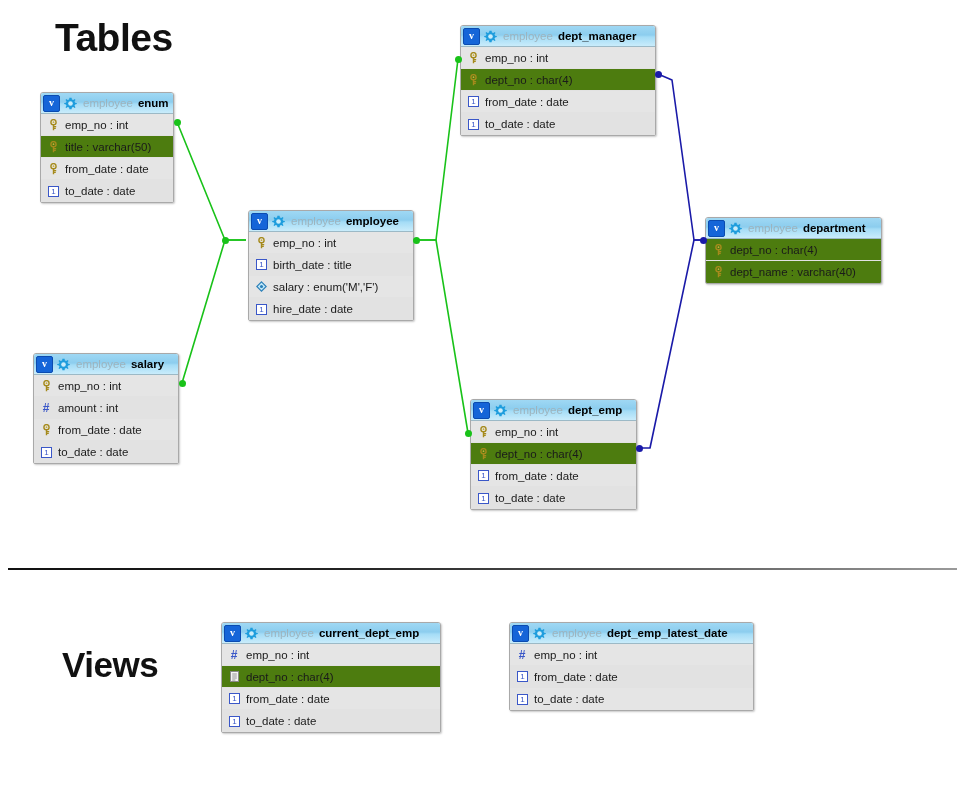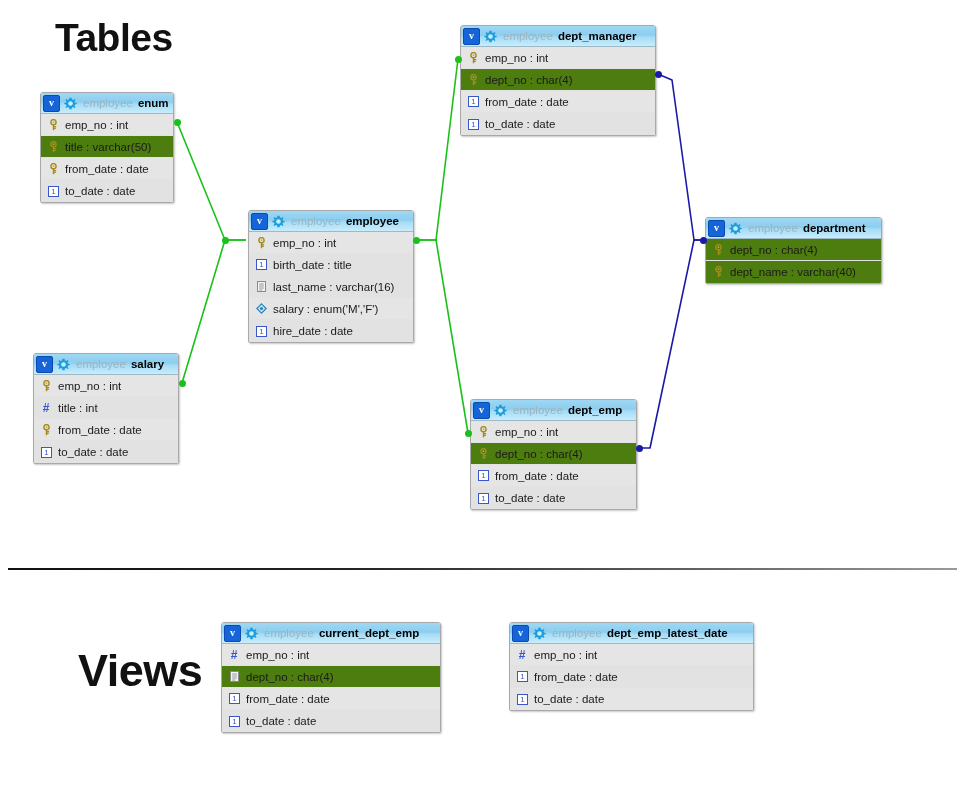--- a/index.html
+++ b/index.html
@@ -33,21 +33,21 @@
   
   .section-title {
     position: absolute;
     font-family: "Liberation Sans", sans-serif;
     font-weight: bold;
     color: #111111;
     letter-spacing: -0.5px;
     z-index: 3;
   }
   #title-tables { left: 55px; top: 16px; font-size: 39px; }
-  #title-views  { left: 62px; top: 645px; font-size: 45px; margin-left: 16px; }
+  #title-views  { left: 62px; top: 645px; font-size: 35px; }
 
   
   #divider {
     position: absolute;
     left: 8px;
     top: 568px;
     width: 949px;
     height: 2px;
     background: linear-gradient(to right, #111 0%, #222 35%, #5c5c5c 70%, #9a9a9a 100%);
     z-index: 2;
@@ -260,29 +260,20 @@
         </div>
         <div class="col-row bg-grey">
           <span class="cicon">
             <svg width="11" height="11" viewBox="0 0 11 11">
               <rect x="0.5" y="0.5" width="10" height="10" fill="#ffffff" stroke="#3a57c8" stroke-width="1"></rect>
               <text x="5.5" y="8.4" font-size="8" text-anchor="middle" fill="#3a57c8" font-family="Liberation Sans, sans-serif">1</text>
             </svg>
           </span>
           <span class="col-label">birth_date : title</span>
         </div>
-        <div class="col-row bg-grey">
-          <span class="cicon">
-            <svg width="9" height="11" viewBox="0 0 9 11">
-              <rect x="0.5" y="0.5" width="8" height="10" fill="#f4f4f4" stroke="#8a8a8a" stroke-width="1"></rect>
-              <path d="M2.2 3 H6.8 M2.2 5 H6.8 M2.2 7 H6.8 M2.2 9 H5.4" stroke="#8a8a8a" stroke-width="0.9"></path>
-            </svg>
-          </span>
-          <span class="col-label">last_name : varchar(16)</span>
-        </div>
         <div class="col-row bg-white">
           <span class="cicon">
             <svg width="11" height="11" viewBox="0 0 11 11">
               <path d="M5.5 0.8 L10.2 5.5 L5.5 10.2 L0.8 5.5 Z" fill="#bfe6f7" stroke="#2a7fb8" stroke-width="1.1"></path>
               <circle cx="5.5" cy="5.5" r="1.5" fill="#2a7fb8"></circle>
             </svg>
           </span>
           <span class="col-label">salary : enum('M','F')</span>
         </div>
         <div class="col-row bg-grey">
@@ -313,21 +304,21 @@
               <circle cx="5.5" cy="3.2" r="2.6" fill="none" stroke="#a58a1c" stroke-width="1.4"></circle>
               <circle cx="5.5" cy="3.2" r="0.9" fill="#c9ae3a"></circle>
               <path d="M5.5 5.6 L5.5 11.2" stroke="#a58a1c" stroke-width="1.4"></path>
               <path d="M5.5 7.6 L8.2 7.6 M5.5 9.4 L7.8 9.4" stroke="#a58a1c" stroke-width="1.3"></path>
             </svg>
           </span>
           <span class="col-label">emp_no : int</span>
         </div>
         <div class="col-row bg-grey">
           <span class="cicon hash">#</span>
-          <span class="col-label">title : int</span>
+          <span class="col-label">amount : int</span>
         </div>
         <div class="col-row bg-white">
           <span class="cicon">
             <svg width="11" height="12" viewBox="0 0 11 12">
               <circle cx="5.5" cy="3.2" r="2.6" fill="none" stroke="#a58a1c" stroke-width="1.4"></circle>
               <circle cx="5.5" cy="3.2" r="0.9" fill="#c9ae3a"></circle>
               <path d="M5.5 5.6 L5.5 11.2" stroke="#a58a1c" stroke-width="1.4"></path>
               <path d="M5.5 7.6 L8.2 7.6 M5.5 9.4 L7.8 9.4" stroke="#a58a1c" stroke-width="1.3"></path>
             </svg>
           </span>

